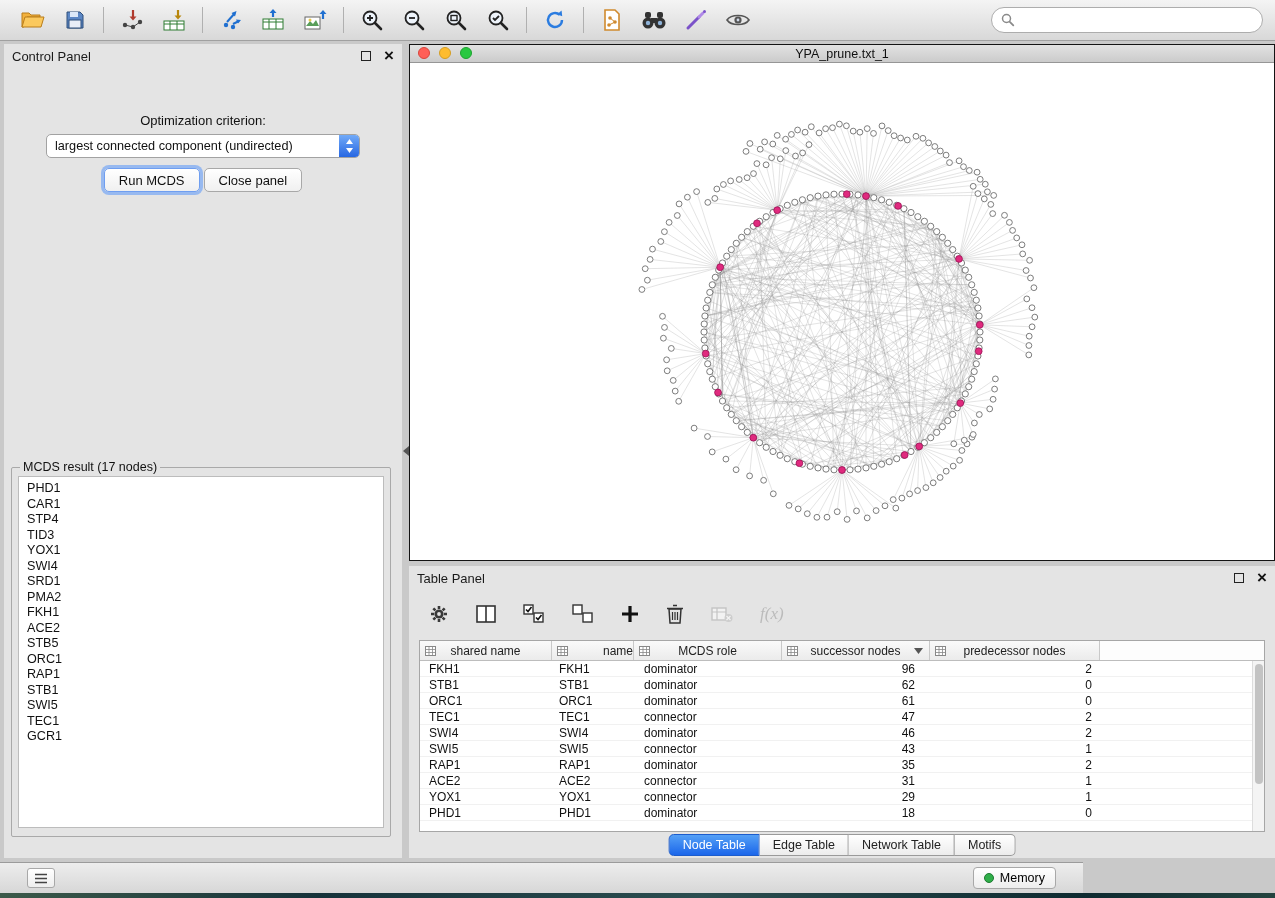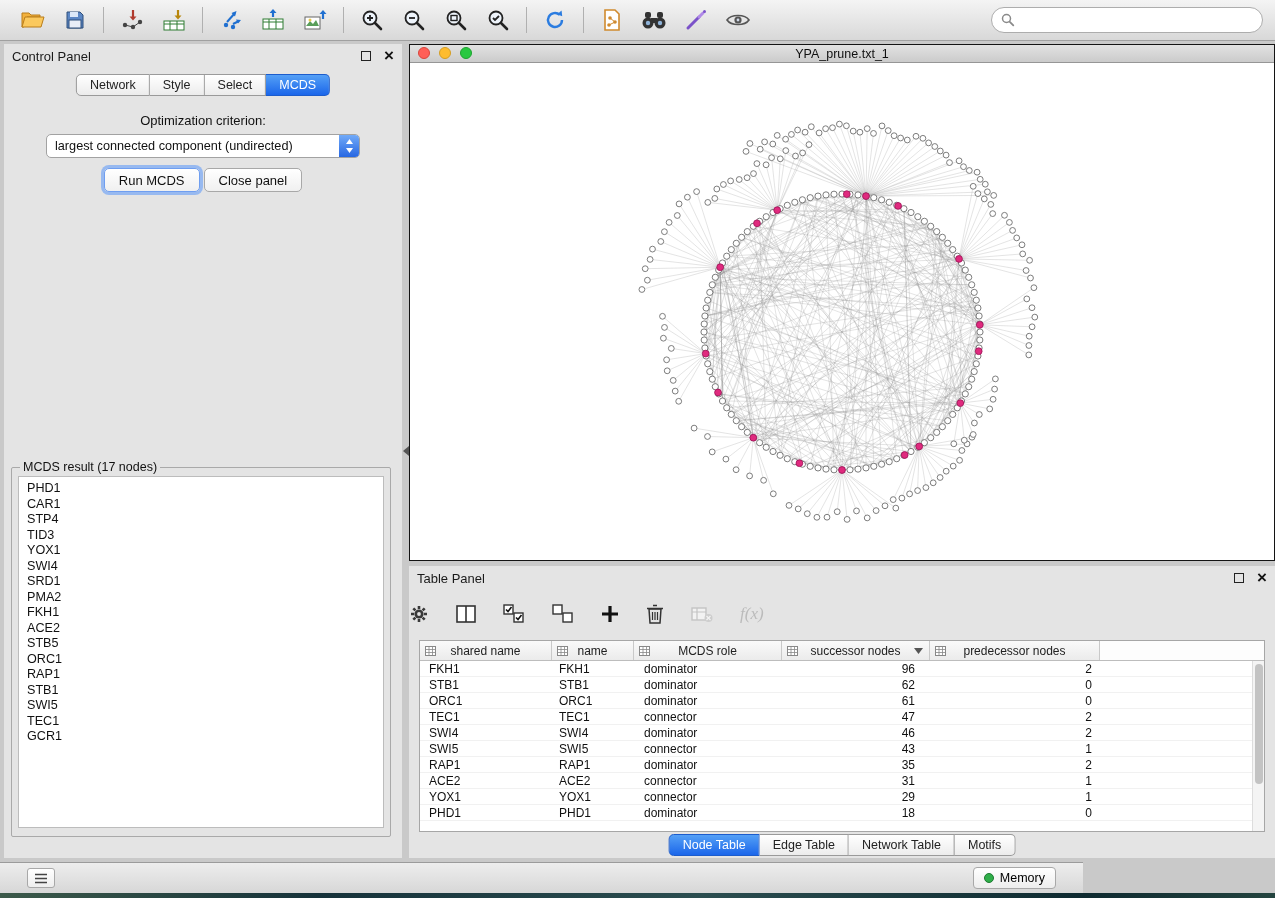--- a/index.html
+++ b/index.html
@@ -45,28 +45,28 @@
 
   
   #net-win{position:absolute;left:409px;top:44px;width:866px;height:517px;border:1px solid #141414;background:#fff;}
   #net-title{height:18px;background:linear-gradient(#e2e2e2,#cbcbcb);border-bottom:1px solid #969696;display:flex;align-items:center;justify-content:center;font-size:12.5px;position:relative;}
   #lights{position:absolute;left:8px;top:2px;display:flex;gap:9px;}
   .light{width:12px;height:12px;border-radius:50%;}
   #net-canvas{position:absolute;left:0;top:19px;width:864px;height:496px;background:#fff;}
 
   
   #table-panel{position:absolute;left:409px;top:566px;width:866px;height:292px;background:#e4e4e4;}
-  #tp-toolbar{position:absolute;left:0;top:22px;width:100%;height:52px;display:flex;align-items:center;gap:27px;}
+  #tp-toolbar{position:absolute;left:0;top:22px;width:100%;height:52px;display:flex;align-items:center;padding-left:20px;gap:27px;}
   .ticon{display:flex;align-items:center;justify-content:center;background:transparent;border:0;}
   .ticon.disabled{opacity:.55;}
   #fx-label{font:italic 17px "Liberation Serif",serif;color:#9a9a9a;}
   #tablewrap{position:absolute;left:10px;top:74px;width:846px;height:192px;background:#fff;border:1px solid #a6a6a6;overflow:hidden;}
   #thead{display:flex;height:20px;border-bottom:1px solid #bdbdbd;}
   .hcell{position:relative;display:flex;align-items:center;justify-content:center;background:linear-gradient(#fafafa,#ebebeb);border-right:1px solid #c9c9c9;font-size:12px;color:#222;}
-  .h0{width:132px;}.h1{width:82px;}.h2{width:148px;}.h3{width:148px;}.h4{width:170px;}
+  .h0{width:132px;}.h1{width:82px;justify-content:flex-end;}.h2{width:148px;}.h3{width:148px;}.h4{width:170px;}
   .hgrid{position:absolute;left:5px;top:5px;}
   .hsort{position:absolute;right:6px;top:7px;}
   .hfill{flex:1;background:#fdfdfd;}
   .trow{display:flex;height:16px;border-bottom:1px solid #f1f1f1;font-size:12px;align-items:center;}
   .tcell{height:16px;line-height:16px;white-space:nowrap;overflow:hidden;}
   .c0{width:132px;padding-left:9px;}
   .c1{width:82px;padding-left:7px;}
   .c2{width:148px;padding-left:10px;}
   .c3{width:148px;text-align:right;padding-right:15px;}
   .c4{width:170px;text-align:right;padding-right:8px;}
@@ -259,26 +259,20 @@
     <input value="" style="">
   </div>
 </div>
 
 <div id="control-panel">
   <div class="phead">
     <span>Control Panel</span>
     <span class="sp"></span>
     <span class="float-ic"></span>
     <span class="close-ic">×</span>
-  </div>
-  <div id="cp-tabs" class="seg">
-    <div class="tab">Network</div>
-    <div class="tab">Style</div>
-    <div class="tab">Select</div>
-    <div class="tab active">MCDS</div>
   </div>
   <div id="opt-label">Optimization criterion:</div>
   <div class="dropdown">
     <span class="dd-text">largest connected component (undirected)</span>
     <span class="dd-stepper">
         <svg width="9" height="14" viewBox="0 0 9 14">
           <path d="M4.5 0L8 5H1z" fill="#fff"></path>
           <path d="M4.5 14L1 9h7z" fill="#fff"></path>
         </svg>
       </span>

